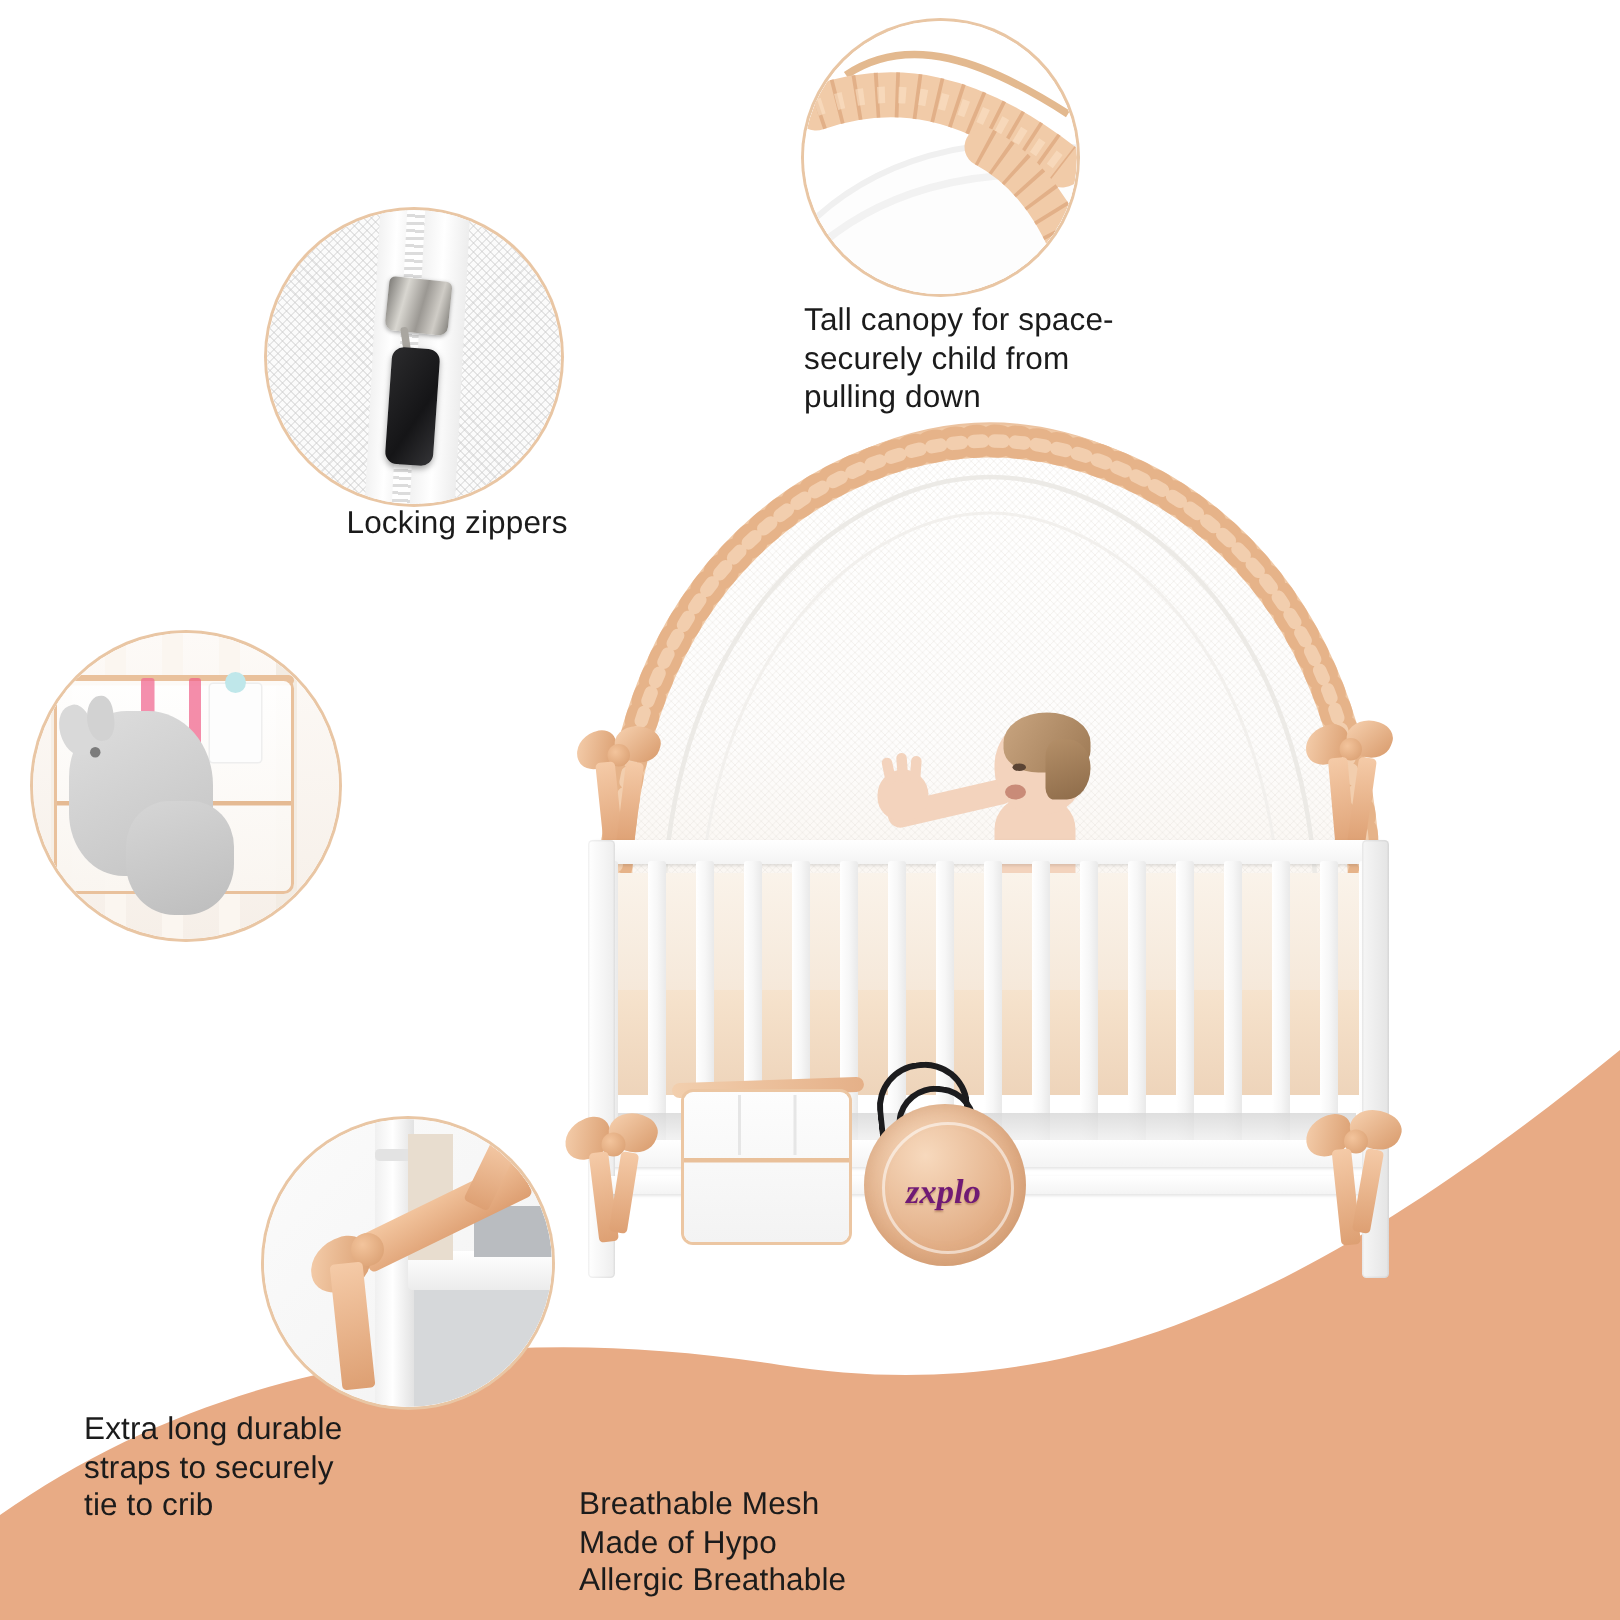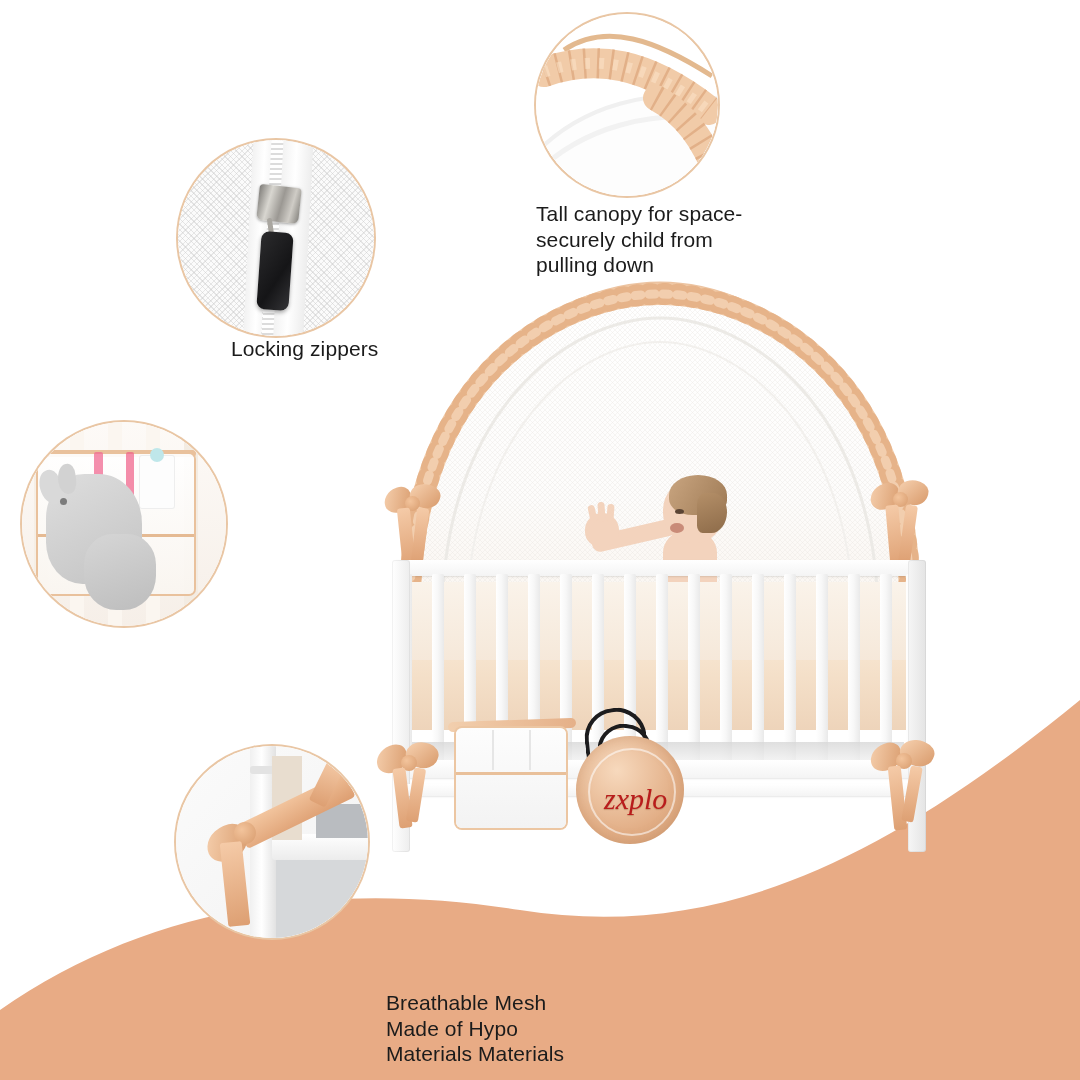--- a/index.html
+++ b/index.html
@@ -74,23 +74,23 @@
     background:linear-gradient(120deg,#f6cfae,#dda madrid 0%,#d89a6b);
     background:linear-gradient(120deg,#f7d2b1,#d89a6b);}
   .bow-tail{position:absolute;border-radius:3px;
     background:linear-gradient(170deg,#f5cba8,#dd9f72);}
 
   
   .skin{position:absolute;background:#f3d3bd;}
 
   .brand{position:absolute;color:#ffffff;font-style:italic;font-weight:bold;
          font-size:41px;letter-spacing:.5px;z-index:9;}
-  .zxplo-txt{position:absolute;color:#b91c1c;font-style:italic;font-size:30px;
+  .zxplo-txt{position:absolute;color:#701a75;font-style:italic;font-size:23px;
              font-family:"Liberation Serif","DejaVu Serif",serif;z-index:7;
-             text-shadow:0 1px 1px rgba(160,110,70,.5);}
+             text-shadow:0 1px 1px rgba(160,110,70,.5);font-weight:bold;}
   .anti-badge{position:absolute;border-radius:50% 50% 50% 12%;
     background:radial-gradient(circle at 50% 45%,#fdf3d6,#f6e2b0);
     color:#e7b770;font-weight:bold;font-size:8px;text-align:center;
     line-height:1.15;padding-top:7px;opacity:.85;z-index:7;}
 </style>
 </head>
 <body>
 
 <div id="stage">
 
@@ -342,19 +342,22 @@
 
       <div style="position:absolute;left:60px;top:52px;width:120px;height:26px;transform:rotate(-26deg);
                   background:linear-gradient(175deg,#f4c8a2,#dd9e71);border-radius:4px;"></div>
 
       <div class="bow-loop" style="left:30px;top:80px;width:42px;height:34px;transform:rotate(-24deg);"></div>
       <div class="bow-knot" style="left:58px;top:76px;width:22px;height:22px;"></div>
       <div class="bow-tail" style="left:48px;top:96px;width:22px;height:84px;transform:rotate(-6deg);"></div>
       <div class="bow-tail" style="left:142px;top:14px;width:18px;height:46px;transform:rotate(26deg);"></div>
     </div>
   </div>
+  <div class="caption" style="left:56px;top:940px;width:240px;">Extra long durable
+straps to securely
+tie to crib</div>
 
   <div class="caption" style="left:386px;top:990px;width:240px;">Breathable Mesh
 Made of Hypo
-Materials Materials</div>
+Allergic Breathable</div>
 
 
 </div>
 
 </body></html>

